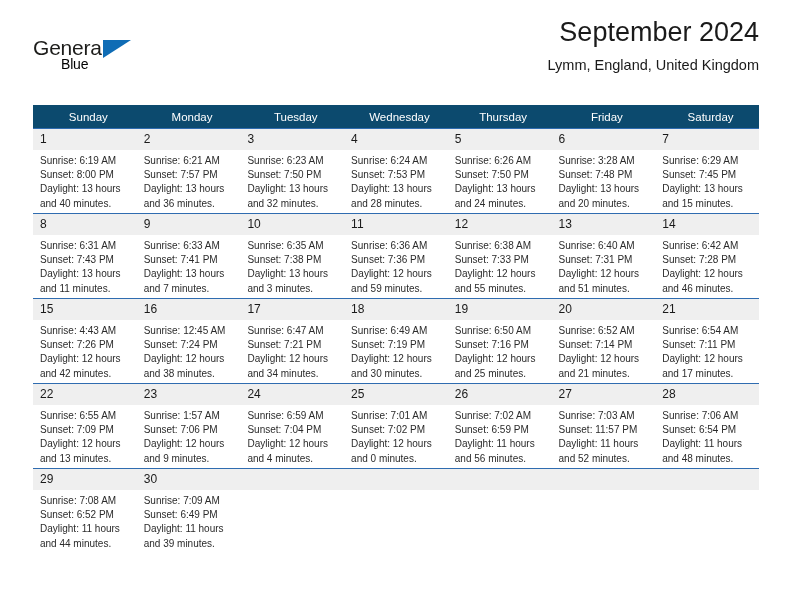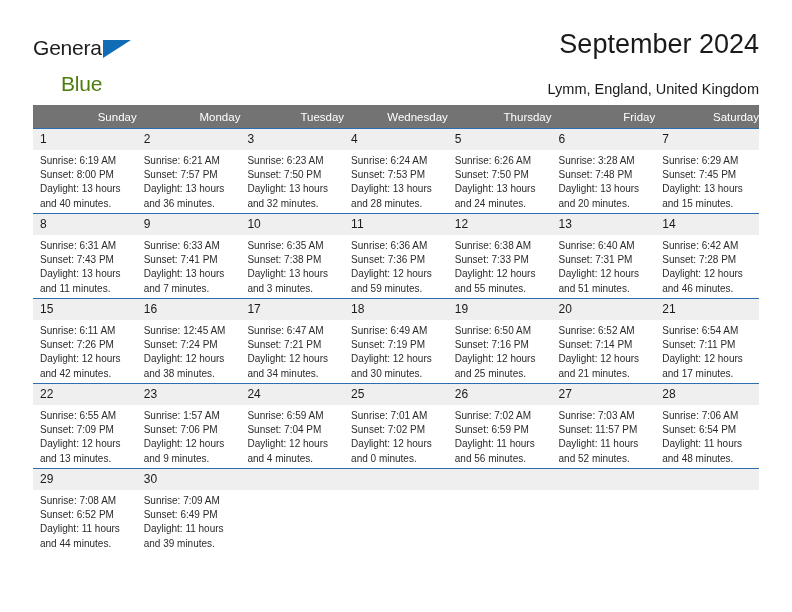--- a/index.html
+++ b/index.html
@@ -52,65 +52,65 @@
     left: 70px;
     top: 4px;
     width: 0;
     height: 0;
     border-left: 28px solid #0f6cb5;
     border-bottom: 18px solid transparent;
   }
   .logo-blue {
     position: absolute;
     left: 28px;
-    top: 36px;
-    font-size: 21px;
+    top: 20px;
+    font-size: 14px;
     letter-spacing: -0.2px;
-    color: #4d7c0f;
+    color: #000000;
     font-family: "Liberation Sans", sans-serif;
   }
 
   .title-block {
     position: absolute;
     right: 33px;
-    top: 28px;
+    top: 16px;
     text-align: right;
   }
   .cal-title {
     font-size: 27px;
     font-weight: normal;
     color: #1a1a1a;
     line-height: 32px;
     white-space: nowrap;
   }
   .cal-subtitle {
-    margin-top: 20px;
+    margin-top: 8px;
     font-size: 14.5px;
     font-weight: normal;
     color: #1a1a1a;
     line-height: 18px;
     white-space: nowrap;
   }
 
   
   .calendar {
     position: absolute;
     left: 33px;
     top: 105px;
     width: 726px;
     border-collapse: collapse;
     table-layout: fixed;
   }
 
   .calendar th {
-    background: #737373;
+    background: #0c4a6e;
     color: #ffffff;
     font-size: 11.5px;
     font-weight: normal;
-    text-align: right;
+    text-align: center;
     padding: 5px 0 5px 7px;
     height: 13px;
     border: none;
   }
 
   .calendar td {
     vertical-align: top;
     padding: 0;
     width: 103.7px;
     border: none;
@@ -296,21 +296,21 @@
             <div>Sunset: 7:28 PM</div>
             <div class="daylight">Daylight: 12 hours and 46 minutes.</div>
           </div>
         </td>
       </tr>
 
       <tr class="week-row">
         <td>
           <div class="daynum">15</div>
           <div class="details">
-            <div>Sunrise: 6:11 AM</div>
+            <div>Sunrise: 4:43 AM</div>
             <div>Sunset: 7:26 PM</div>
             <div class="daylight">Daylight: 12 hours and 42 minutes.</div>
           </div>
         </td>
         <td>
           <div class="daynum">16</div>
           <div class="details">
             <div>Sunrise: 12:45 AM</div>
             <div>Sunset: 7:24 PM</div>
             <div class="daylight">Daylight: 12 hours and 38 minutes.</div>

